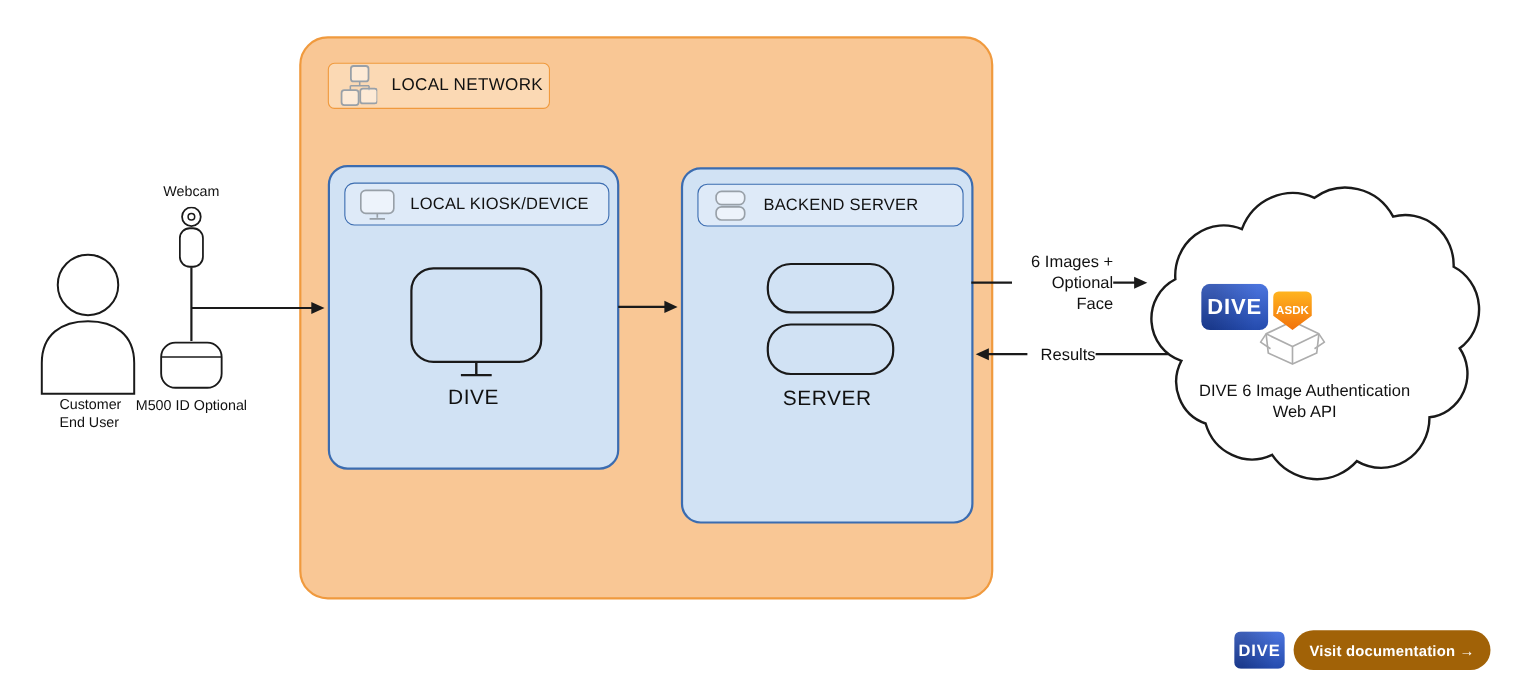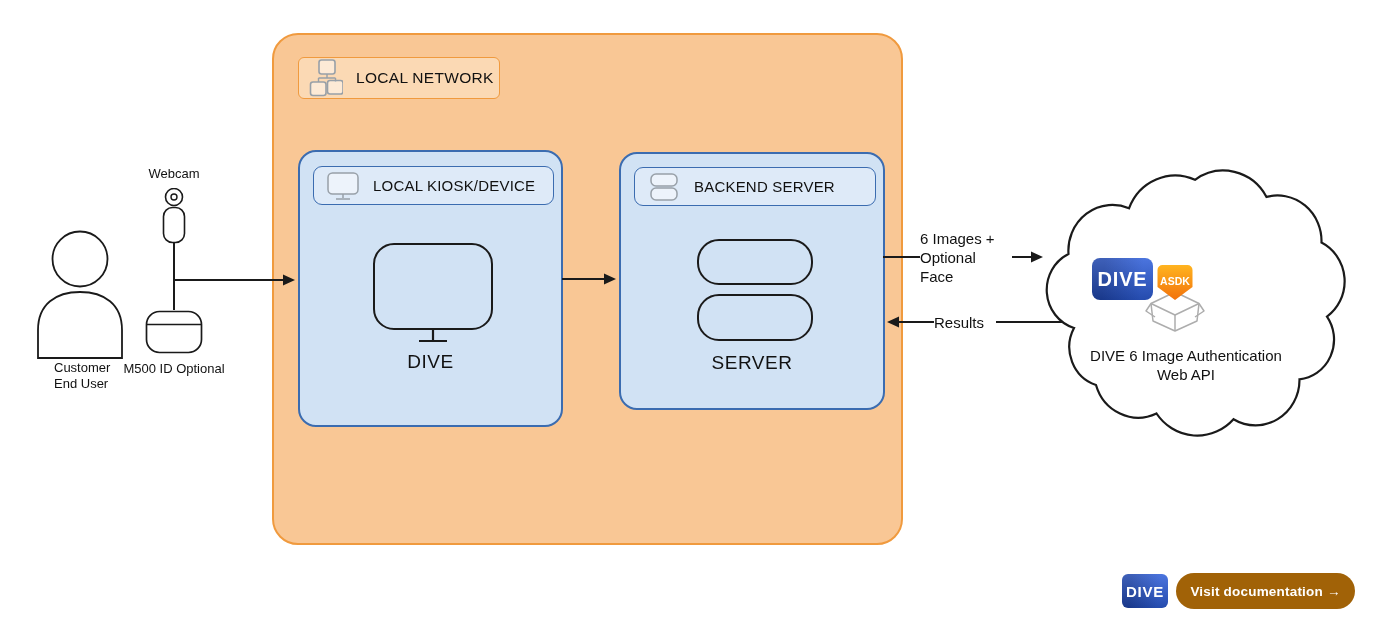--- a/index.html
+++ b/index.html
@@ -33,21 +33,21 @@
     display:flex;align-items:center;gap:13px;padding-left:12px;
     font-size:15px;font-weight:400;letter-spacing:.2px;white-space:nowrap;
   }
   .node-caption{
     position:absolute;left:0;width:100%;text-align:center;
     font-size:19px;font-weight:500;letter-spacing:.5px;
   }
 
   .flow-label{
     background:#ffffff;font-size:15px;line-height:19px;white-space:pre-line;
-    text-align:left;z-index:5;
+    text-align:right;z-index:5;
   }
 
   
   .dive-chip{
     display:flex;align-items:center;justify-content:center;
     color:#fff;font-weight:bold;letter-spacing:.8px;
     background:
       linear-gradient(180deg, rgba(255,255,255,.14), rgba(0,0,0,.20)),
       linear-gradient(95deg, #1f46ad 20%, #2e5ed9 80%);
     z-index:6;
@@ -105,21 +105,21 @@
         </svg>
         <span>LOCAL KIOSK/DEVICE</span>
       </div>
       <svg class="abs" style="left:72px;top:90px;" width="124" height="104" viewBox="0 0 124 104">
         <rect x="2" y="2" width="118" height="85" rx="20" fill="none" stroke="#1a1a1a" stroke-width="2"></rect>
         <path d="M61,87 V98 M47,99 H75" fill="none" stroke="#1a1a1a" stroke-width="2.2"></path>
       </svg>
       <div class="node-caption" style="top:199px;">DIVE</div>
     </div>
 
-    <div class="abs node" style="left:345px;top:117px;width:266px;height:258px;">
+    <div class="abs node" style="left:345px;top:117px;width:266px;height:324px;">
       <div class="node-header" style="top:13px;width:242px;">
         <svg width="34" height="30" viewBox="0 0 34 30">
           <rect x="4" y="2" width="26" height="12" rx="5" fill="rgba(255,255,255,.45)" stroke="#98A0A8" stroke-width="1.5"></rect>
           <rect x="4" y="16" width="26" height="12" rx="5" fill="rgba(255,255,255,.45)" stroke="#98A0A8" stroke-width="1.5"></rect>
         </svg>
         <span>BACKEND SERVER</span>
       </div>
       <svg class="abs" style="left:75px;top:84px;" width="118" height="108" viewBox="0 0 118 108">
         <rect x="2" y="2" width="114" height="44" rx="21" fill="none" stroke="#1a1a1a" stroke-width="2"></rect>
         <rect x="2" y="57" width="114" height="45" rx="21" fill="none" stroke="#1a1a1a" stroke-width="2"></rect>

